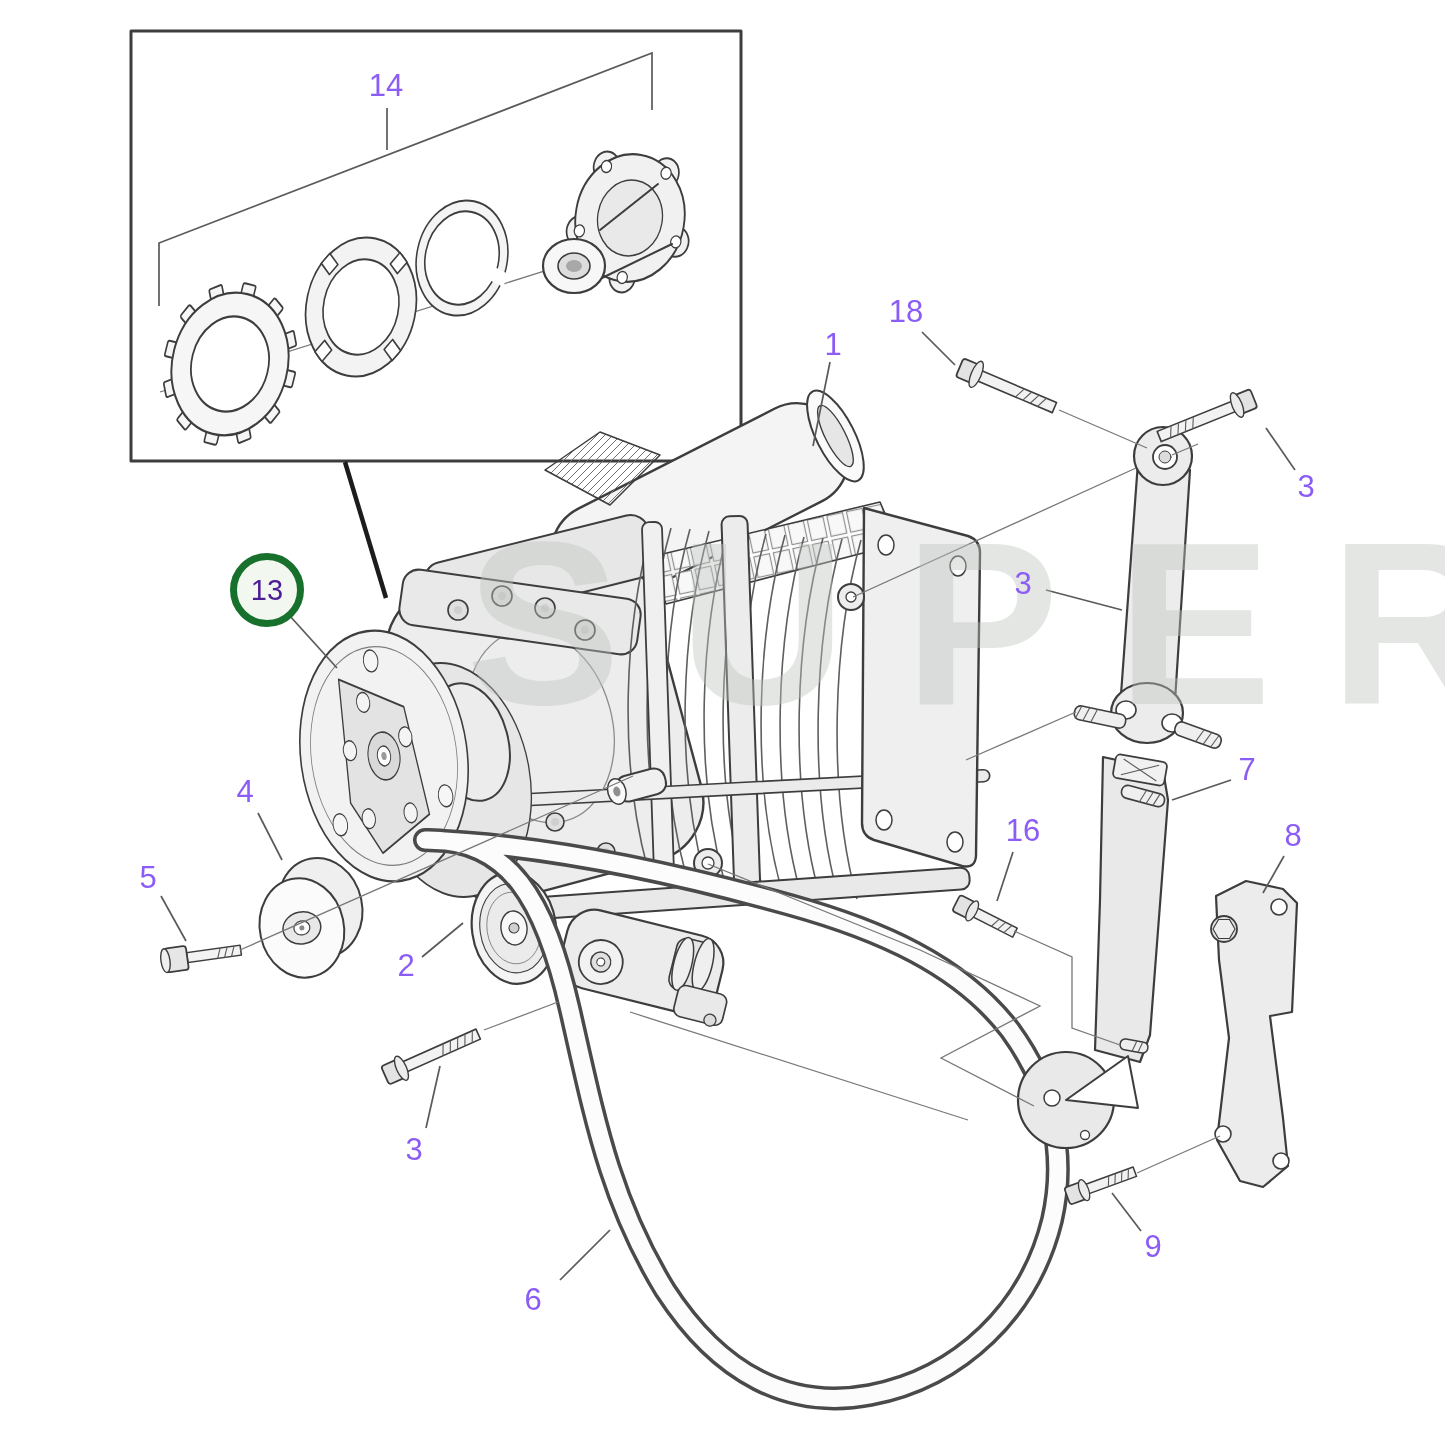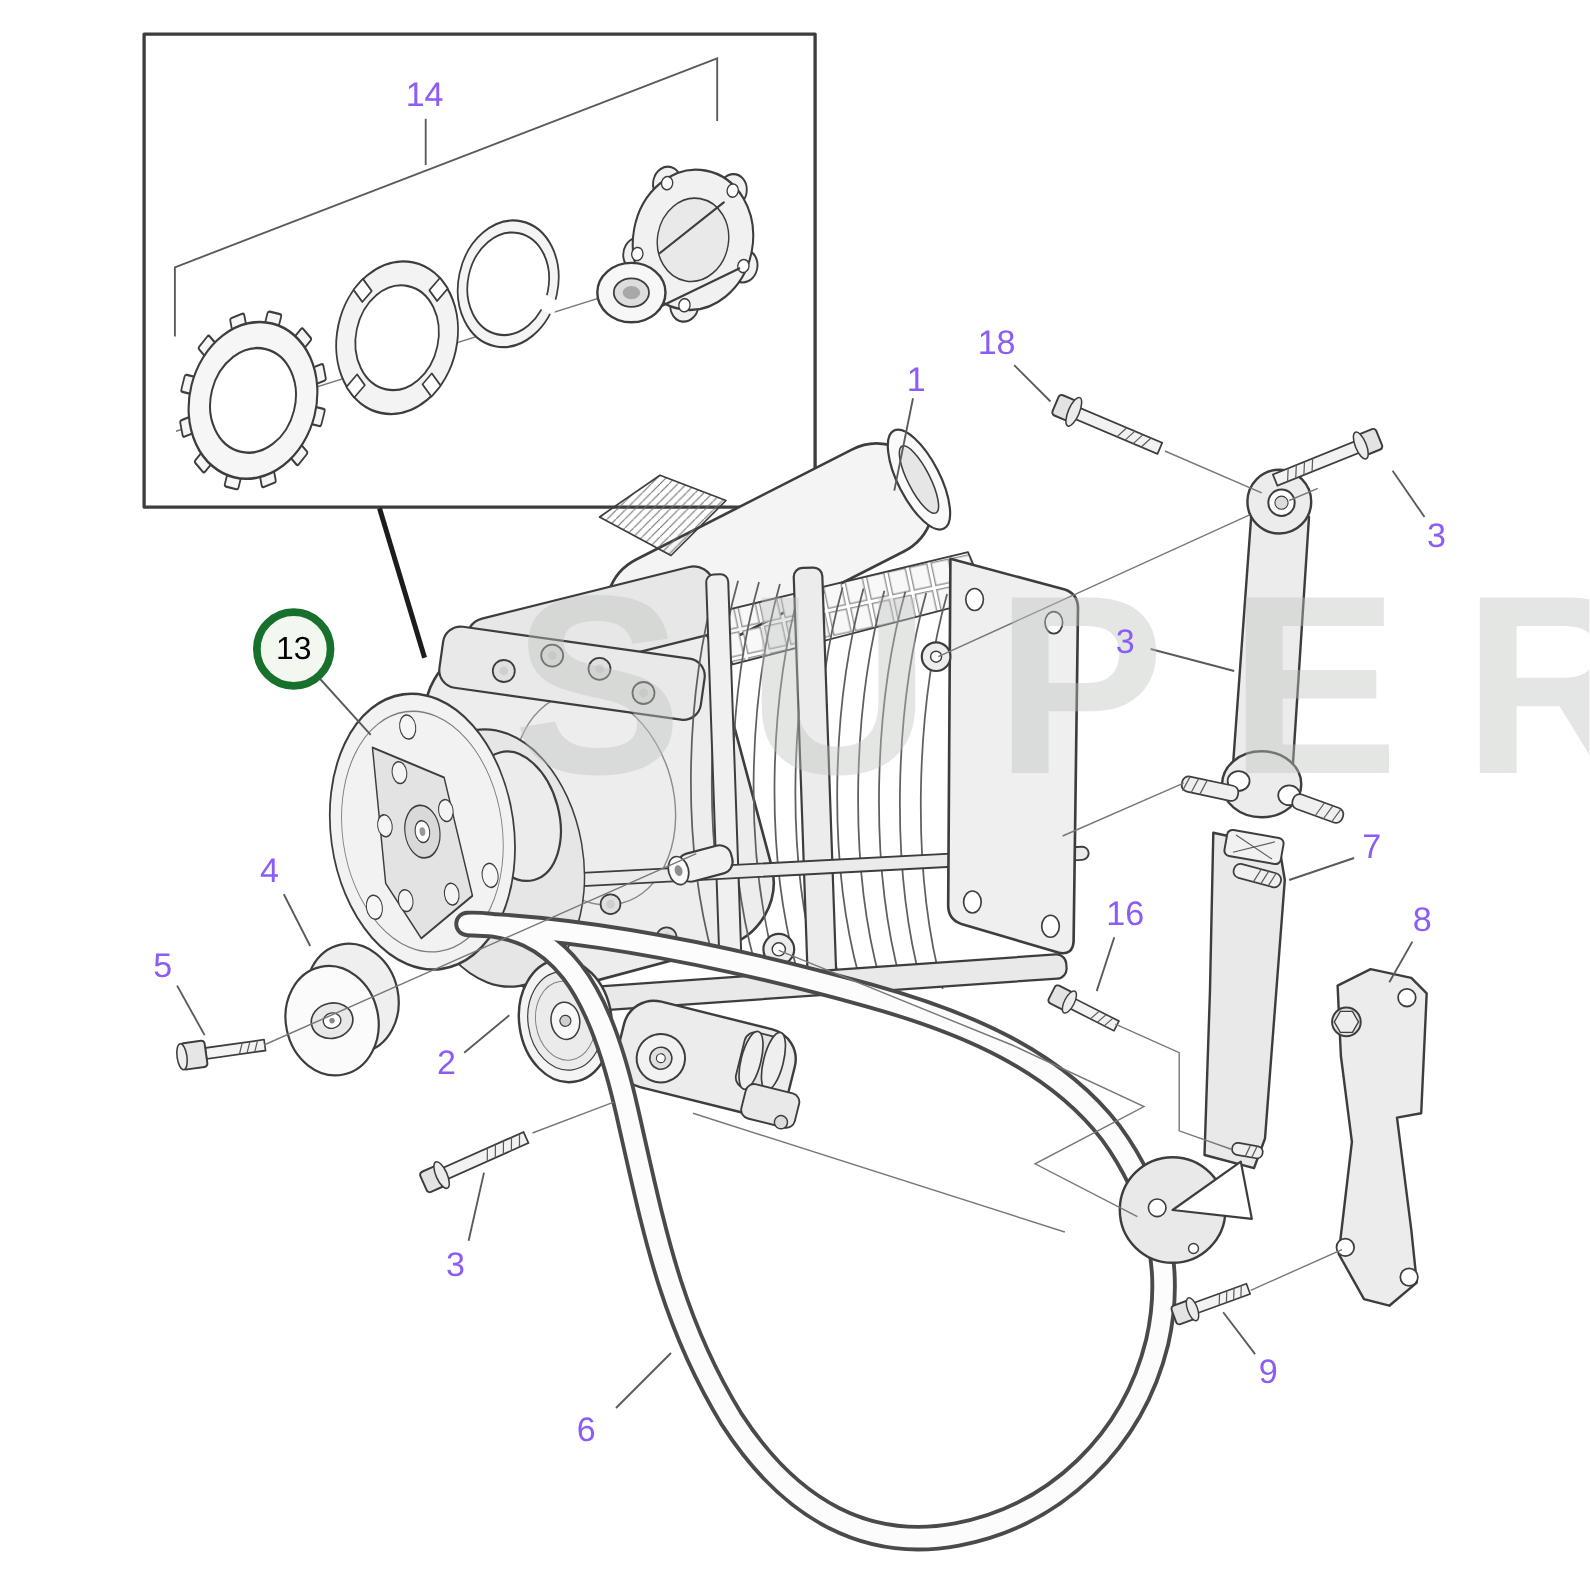--- a/index.html
+++ b/index.html
@@ -7,21 +7,21 @@
          font-family:"Liberation Sans","DejaVu Sans",sans-serif;}
   .stage svg{position:absolute;left:0;top:0;z-index:1;}
   .wm{position:absolute;z-index:2;font-weight:700;color:#bfc4c0;opacity:.42;
       letter-spacing:58px;font-size:232px;line-height:1;pointer-events:none;white-space:nowrap;}
   .wm1{left:466px;top:508px;}
   .wm2{left:360px;top:792px;}
   .co{position:absolute;z-index:3;transform:translate(-50%,-50%);
       font-size:31px;color:#8b5cf6;font-weight:400;}
   .badge{position:absolute;z-index:3;left:230px;top:553px;width:74px;height:74px;
          box-sizing:border-box;border-radius:50%;display:flex;align-items:center;
-         justify-content:center;font-size:29px;color:#000000;cursor:pointer;}
+         justify-content:center;font-size:29px;color:#4c1d95;cursor:pointer;}
   
   .sk{stroke:#3d3d3d;stroke-linejoin:round;stroke-linecap:round;}
   .thin{stroke:#5a5a5a;stroke-width:1.7;fill:none;}
   .proj{stroke:#787878;stroke-width:1.3;fill:none;}
   .rib{stroke:#5f5f5f;stroke-width:1.6;fill:none;}
   .thr{stroke:#5a5a5a;stroke-width:1.1;}
 </style>
 </head>
 <body>
 

